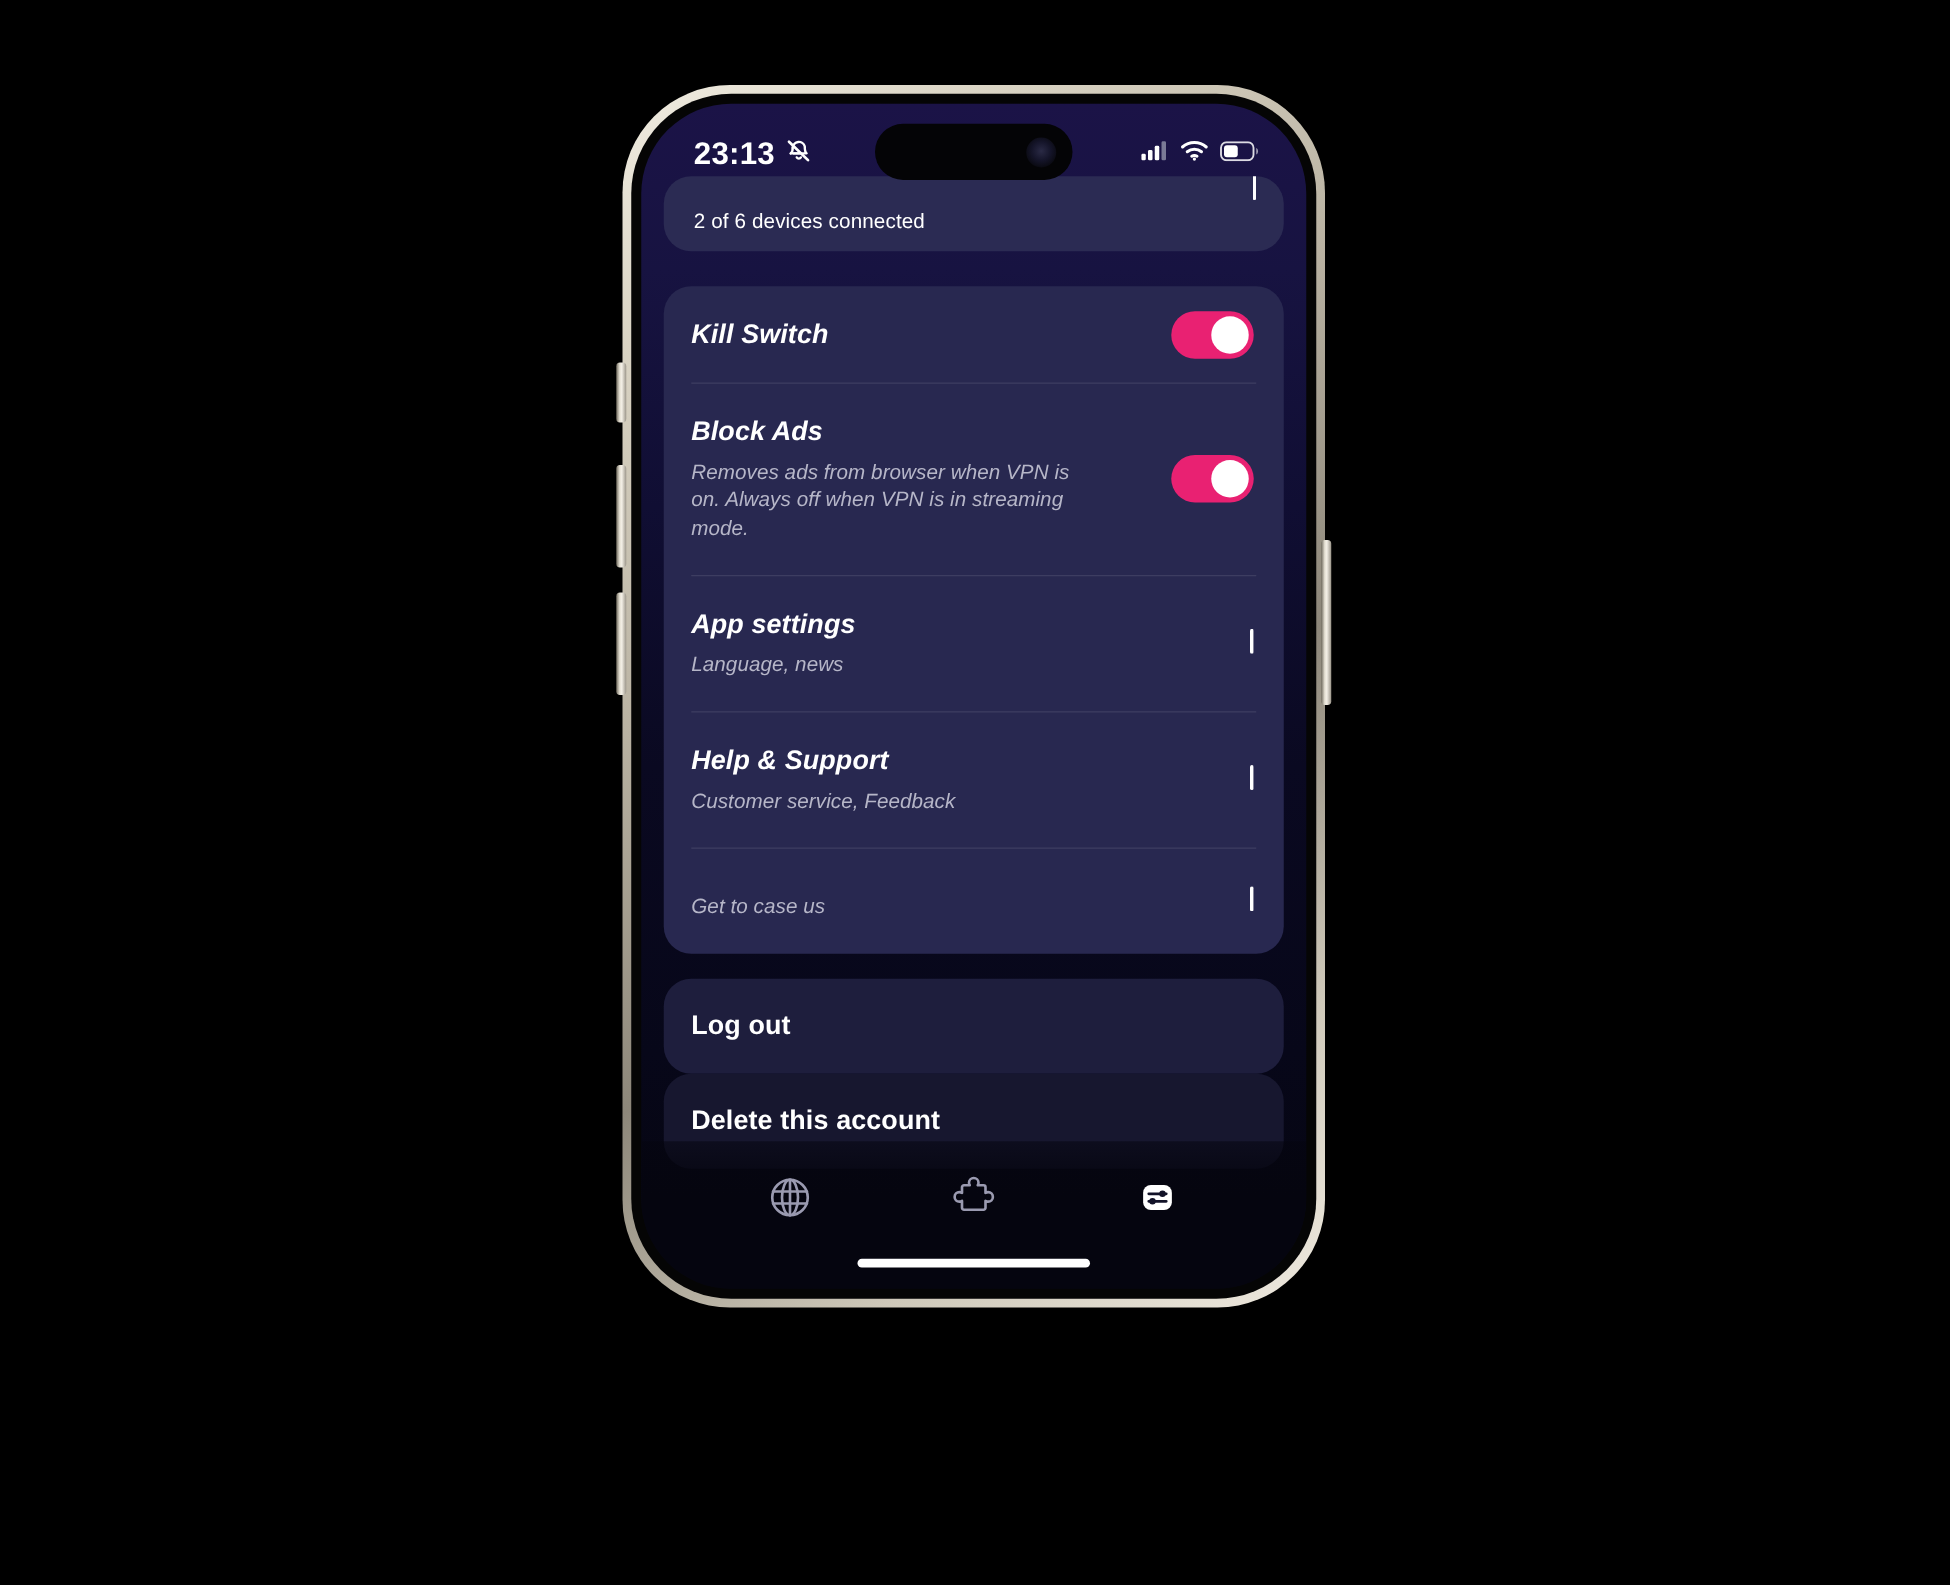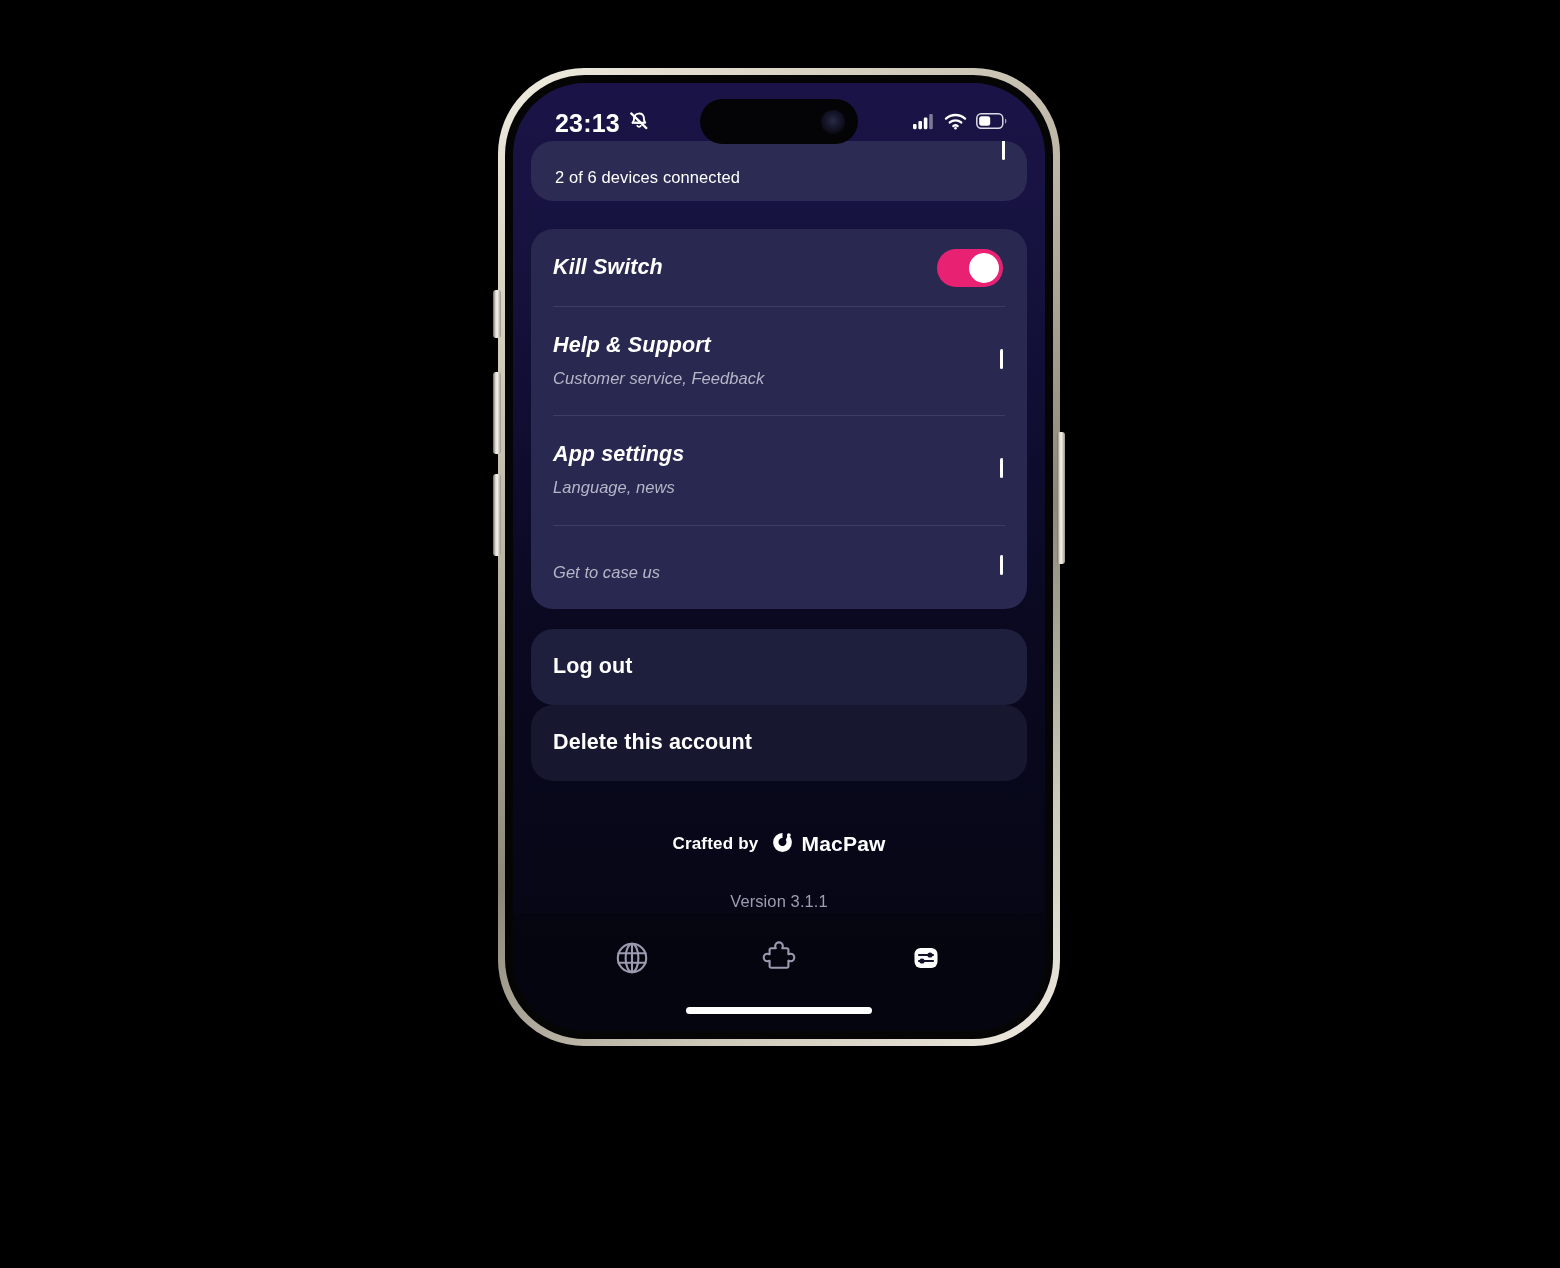--- a/index.html
+++ b/index.html
@@ -258,32 +258,41 @@
 
             <div class="row">
               <div class="row-title">Kill Switch</div>
               <div class="row-right">
                 <div class="toggle">
                     <div class="knob"></div>
                   </div>
               </div>
             </div>
 
+            <div class="row">
+              <div class="row-title">Block Ads</div>
+              <div class="row-sub">Removes ads from browser when VPN is on. Always off when VPN is in streaming mode.</div>
+              <div class="row-right">
+                <div class="toggle">
+                    <div class="knob"></div>
+                  </div>
+              </div>
+            </div>
+
+            <div class="row">
+              <div class="row-title">App settings</div>
+              <div class="row-sub">Language, news</div>
+              <div class="row-right">
+                <span class="chev"></span>
+              </div>
+            </div>
 
             <div class="row">
               <div class="row-title">Help &amp; Support</div>
               <div class="row-sub">Customer service, Feedback</div>
-              <div class="row-right">
-                <span class="chev"></span>
-              </div>
-            </div>
-
-            <div class="row">
-              <div class="row-title">App settings</div>
-              <div class="row-sub">Language, news</div>
               <div class="row-right">
                 <span class="chev"></span>
               </div>
             </div>
 
             <div class="row">
               <div class="row-sub">Get to case us</div>
               <div class="row-right">
                 <span class="chev"></span>
               </div>

